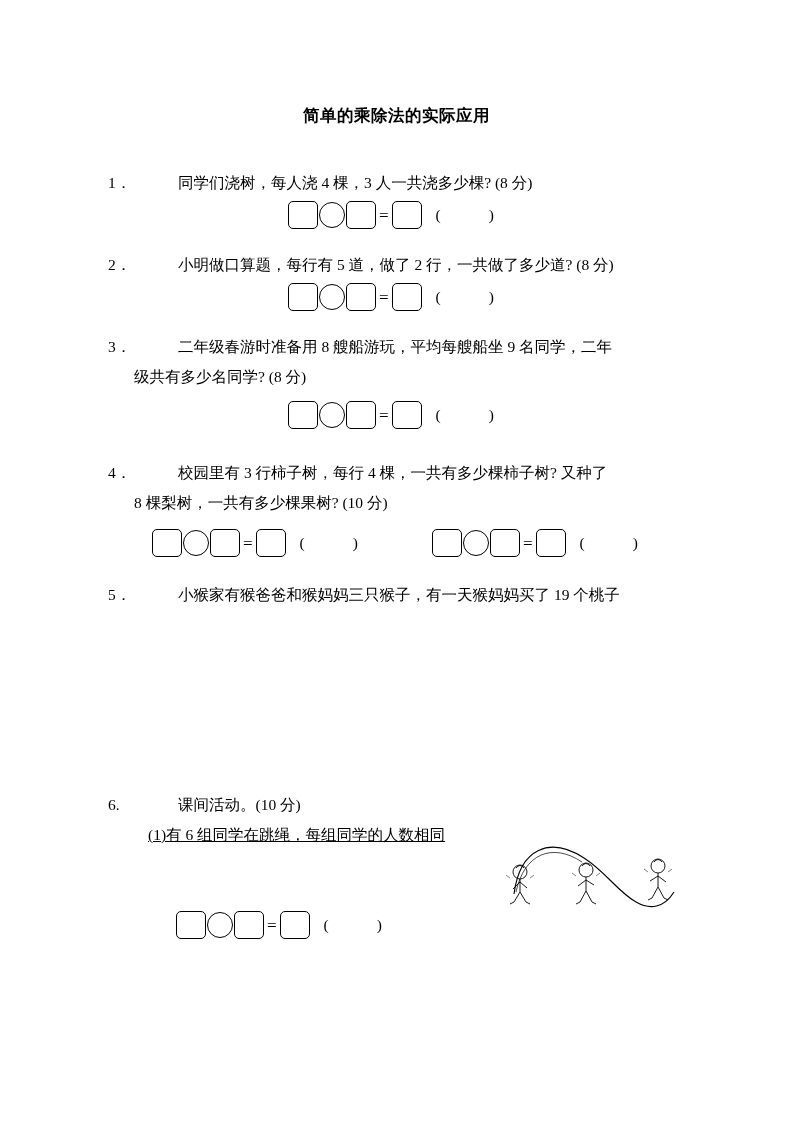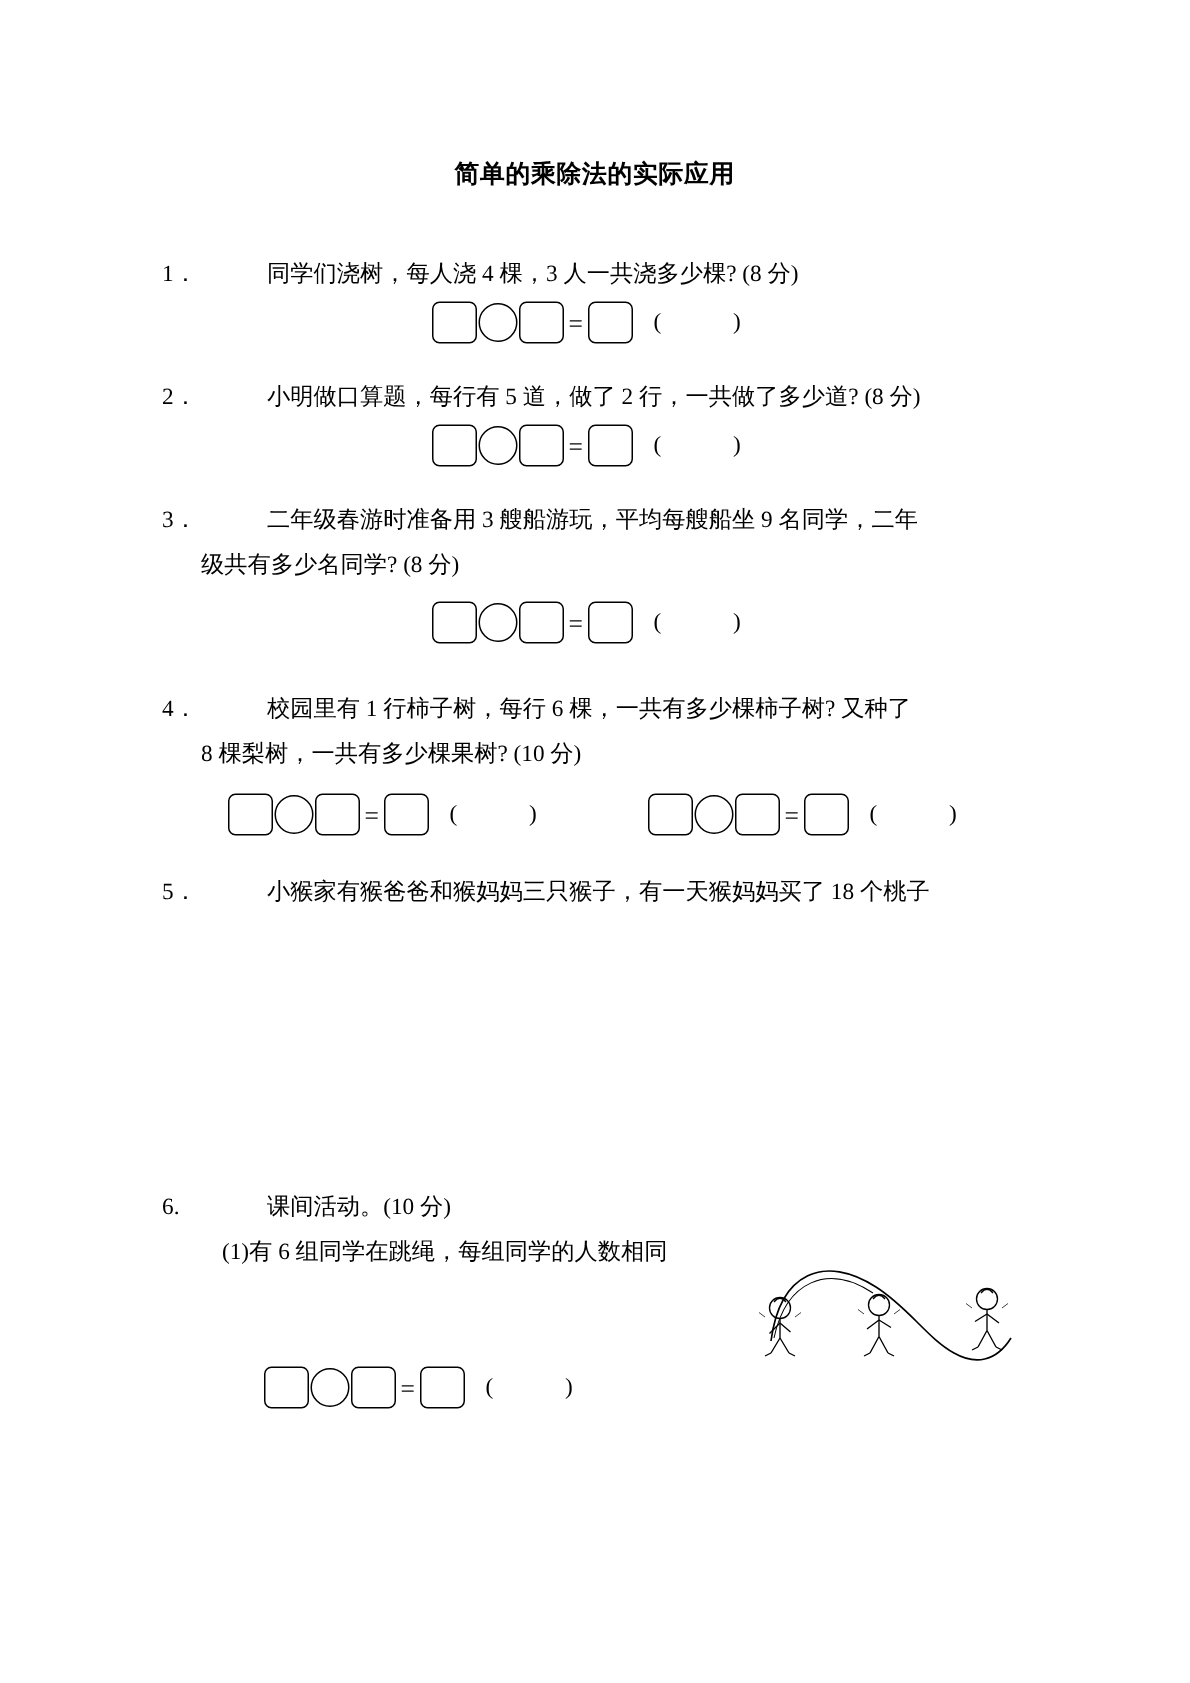--- a/index.html
+++ b/index.html
@@ -53,20 +53,21 @@
     flex: 1 1 auto;
     margin-left: 44px;
   }
   .qcont {
     margin-left: 26px;
     font-size: 15.5px;
     line-height: 30px;
   }
   .qcont.indent2 {
     margin-left: 40px;
+    text-decoration: underline;
   }
 
   
   .eqrow {
     position: absolute;
     display: flex;
     align-items: center;
     height: 30px;
   }
   .bx {
@@ -133,37 +134,37 @@
     <span class="circ"></span>
     <span class="bx"></span>
     <span class="eq">=</span>
     <span class="bx"></span>
     <span class="paren">(&nbsp;)</span>
   </div>
 
   <div class="qblock" style="top:332px;">
     <div class="qline">
       <span class="qnum">3．</span>
-      <span class="qtext">二年级春游时准备用 3 艘船游玩，平均每艘船坐 9 名同学，二年</span>
+      <span class="qtext">二年级春游时准备用 8 艘船游玩，平均每艘船坐 9 名同学，二年</span>
     </div>
     <div class="qcont">级共有多少名同学? (8 分)</div>
   </div>
   <div class="eqrow" style="left:288px; top:400px;">
     <span class="bx"></span>
     <span class="circ"></span>
     <span class="bx"></span>
     <span class="eq">=</span>
     <span class="bx"></span>
     <span class="paren">(&nbsp;)</span>
   </div>
 
   <div class="qblock" style="top:458px;">
     <div class="qline">
       <span class="qnum">4．</span>
-      <span class="qtext">校园里有 1 行柿子树，每行 6 棵，一共有多少棵柿子树? 又种了</span>
+      <span class="qtext">校园里有 3 行柿子树，每行 4 棵，一共有多少棵柿子树? 又种了</span>
     </div>
     <div class="qcont">8 棵梨树，一共有多少棵果树? (10 分)</div>
   </div>
   <div class="eqrow" style="left:152px; top:528px;">
     <span class="bx"></span>
     <span class="circ"></span>
     <span class="bx"></span>
     <span class="eq">=</span>
     <span class="bx"></span>
     <span class="paren">(&nbsp;)</span>
@@ -173,21 +174,21 @@
     <span class="circ"></span>
     <span class="bx"></span>
     <span class="eq">=</span>
     <span class="bx"></span>
     <span class="paren">(&nbsp;)</span>
   </div>
 
   <div class="qblock" style="top:580px;">
     <div class="qline">
       <span class="qnum">5．</span>
-      <span class="qtext">小猴家有猴爸爸和猴妈妈三只猴子，有一天猴妈妈买了 18 个桃子</span>
+      <span class="qtext">小猴家有猴爸爸和猴妈妈三只猴子，有一天猴妈妈买了 19 个桃子</span>
     </div>
   </div>
   <div style="position:absolute; left:140px; top:646px; width:520px; height:130px;"></div>
 
   <div class="qblock" style="top:790px;">
     <div class="qline">
       <span class="qnum">6.</span>
       <span class="qtext">课间活动。(10 分)</span>
     </div>
     <div class="qcont indent2">(1)有 6 组同学在跳绳，每组同学的人数相同</div>

